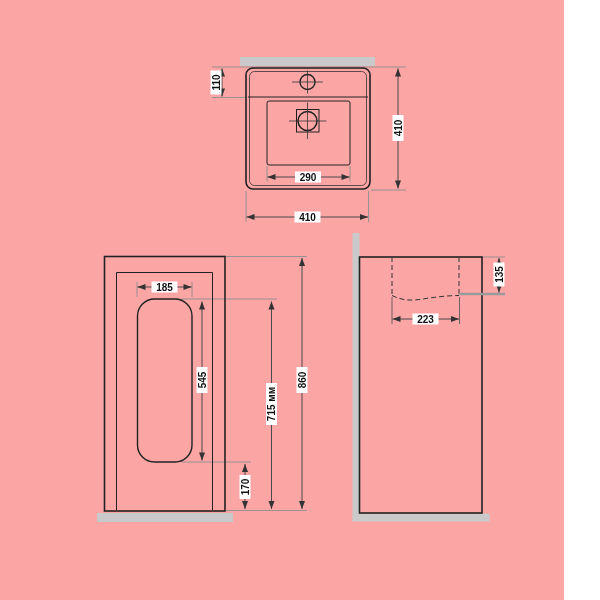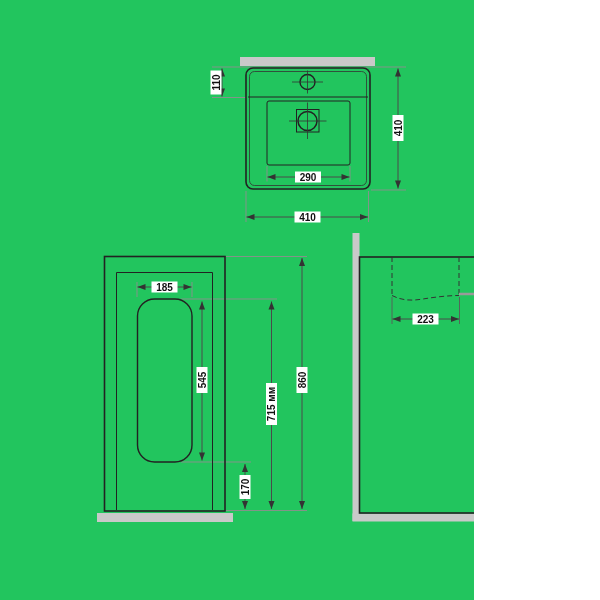--- a/index.html
+++ b/index.html
@@ -1,16 +1,16 @@
 <!DOCTYPE html>
 <html><head>
 <meta charset="utf-8">
 <style>
   html,body{margin:0;padding:0;background:#ffffff;}
-  .stage{position:relative;width:474px;height:600px;background:#22c55e;overflow:hidden;}
+  .stage{position:relative;width:564px;height:600px;background:#fca5a5;overflow:hidden;}
   svg{display:block;}
   .obj{stroke:#222222;fill:none;stroke-width:1.6;}
   .obj-thin{stroke:#222222;fill:none;stroke-width:1;}
   .obj-hair{stroke:#333333;fill:none;stroke-width:0.8;}
   .dim{stroke:#4a4a4a;fill:none;stroke-width:1;}
   .ext{stroke:#8f8f8f;fill:none;stroke-width:0.9;}
   .ext-dark{stroke:#5a5a5a;fill:none;stroke-width:0.9;}
   .ext-thick{stroke:#9a9a9a;fill:none;stroke-width:2.4;}
   .dash{stroke:#333333;fill:none;stroke-width:1;stroke-dasharray:5 3;}
   .lbl{font-family:"Liberation Sans",sans-serif;font-size:10px;font-weight:bold;fill:#111111;

